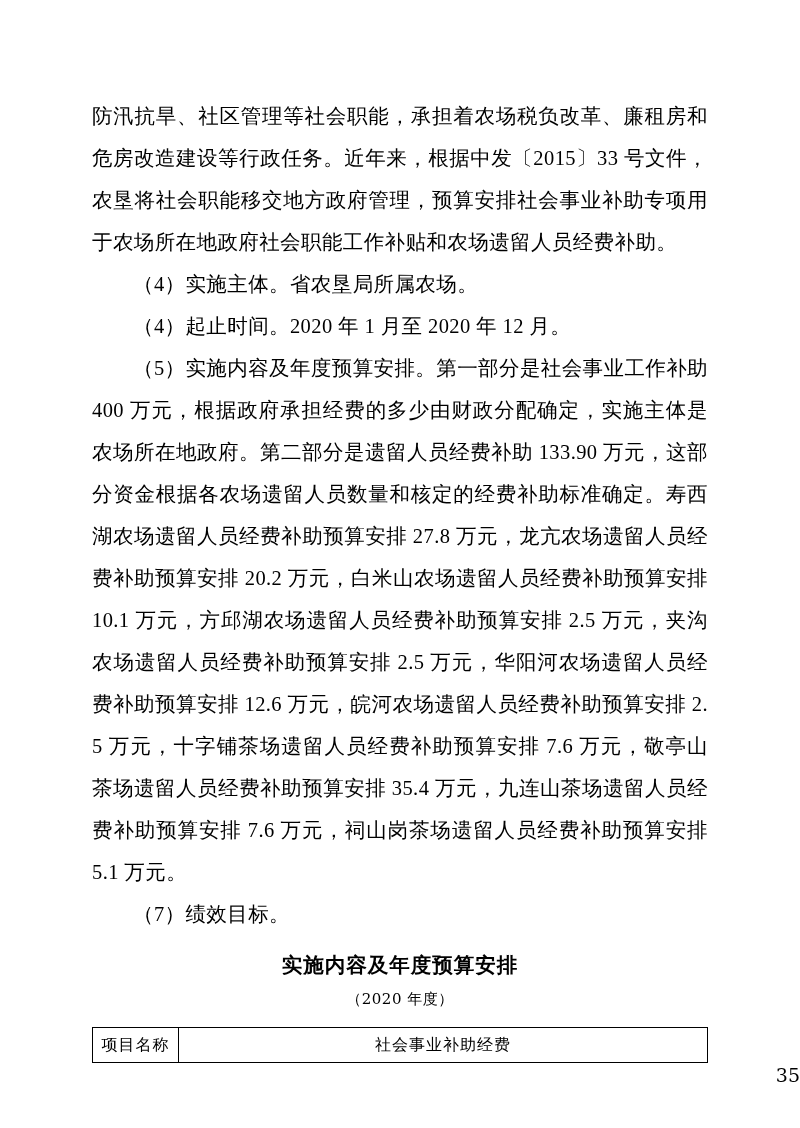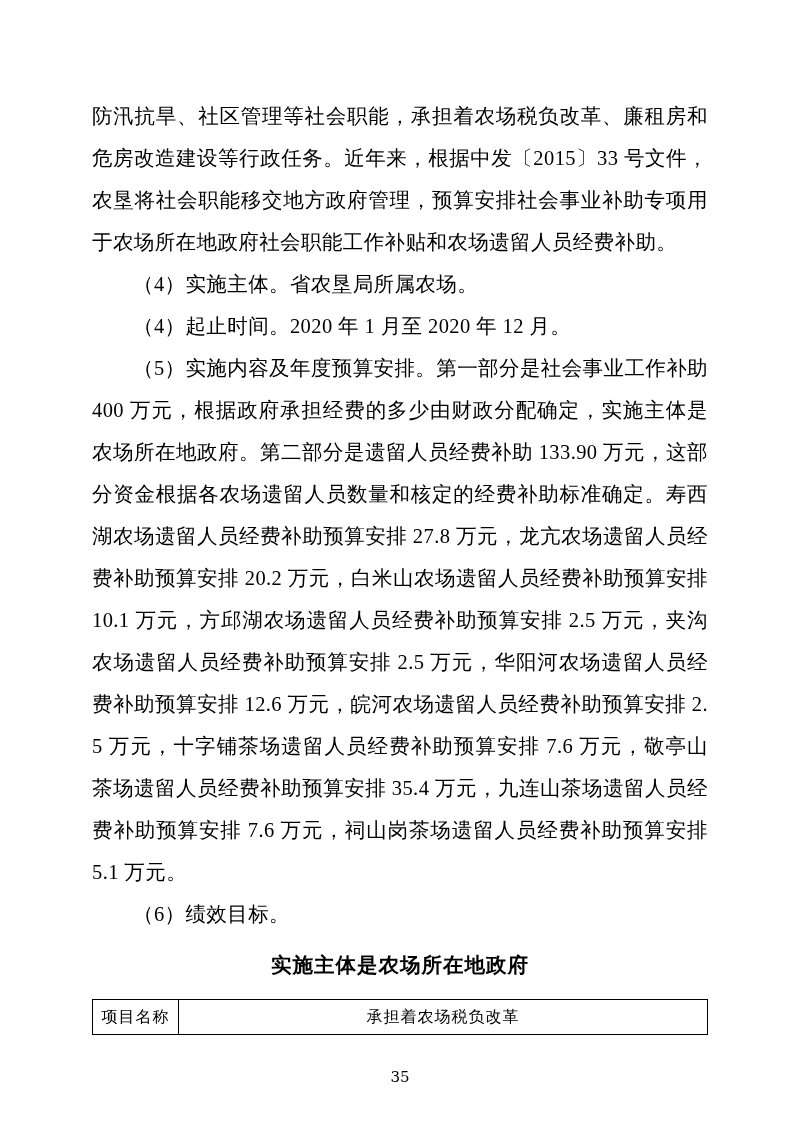--- a/index.html
+++ b/index.html
@@ -66,45 +66,46 @@
     width: 14%;
   }
   td.value-cell {
     width: 86%;
   }
   .page-number {
     position: absolute;
     bottom: 42px;
     left: 0;
     width: 800px;
-    text-align: center;
-    font-size: 15px;
+    text-align: right;
+    font-size: 19px;
     font-family: "DejaVu Serif", "Liberation Serif", serif;
   }
 </style>
 </head>
 <body>
 
 <div class="page">
 
   <p class="para">防汛抗旱、社区管理等社会职能，承担着农场税负改革、廉租房和危房改造建设等行政任务。近年来，根据中发〔2015〕33 号文件，农垦将社会职能移交地方政府管理，预算安排社会事业补助专项用于农场所在地政府社会职能工作补贴和农场遗留人员经费补助。</p>
 
   <p class="para indent">（4）实施主体。省农垦局所属农场。</p>
 
   <p class="para indent">（4）起止时间。2020 年 1 月至 2020 年 12 月。</p>
 
   <p class="para indent">（5）实施内容及年度预算安排。第一部分是社会事业工作补助 400 万元，根据政府承担经费的多少由财政分配确定，实施主体是农场所在地政府。第二部分是遗留人员经费补助 133.90 万元，这部分资金根据各农场遗留人员数量和核定的经费补助标准确定。寿西湖农场遗留人员经费补助预算安排 27.8 万元，龙亢农场遗留人员经费补助预算安排 20.2 万元，白米山农场遗留人员经费补助预算安排 10.1 万元，方邱湖农场遗留人员经费补助预算安排 2.5 万元，夹沟农场遗留人员经费补助预算安排 2.5 万元，华阳河农场遗留人员经费补助预算安排 12.6 万元，皖河农场遗留人员经费补助预算安排 2.5 万元，十字铺茶场遗留人员经费补助预算安排 7.6 万元，敬亭山茶场遗留人员经费补助预算安排 35.4 万元，九连山茶场遗留人员经费补助预算安排 7.6 万元，祠山岗茶场遗留人员经费补助预算安排 5.1 万元。</p>
 
-  <p class="para indent">（6）绩效目标。</p>
+  <p class="para indent">（7）绩效目标。</p>
 
-  <div class="title-center">实施主体是农场所在地政府</div>
+  <div class="title-center">实施内容及年度预算安排</div>
+  <div class="subtitle-center">（2020 年度）</div>
 
   <table class="form">
     <tbody>
       <tr>
         <td class="label-cell">项目名称</td>
-        <td class="value-cell">承担着农场税负改革</td>
+        <td class="value-cell">社会事业补助经费</td>
       </tr>
     </tbody>
   </table>
 
   <div class="page-number">35</div>
 </div>
 
 </body></html>

